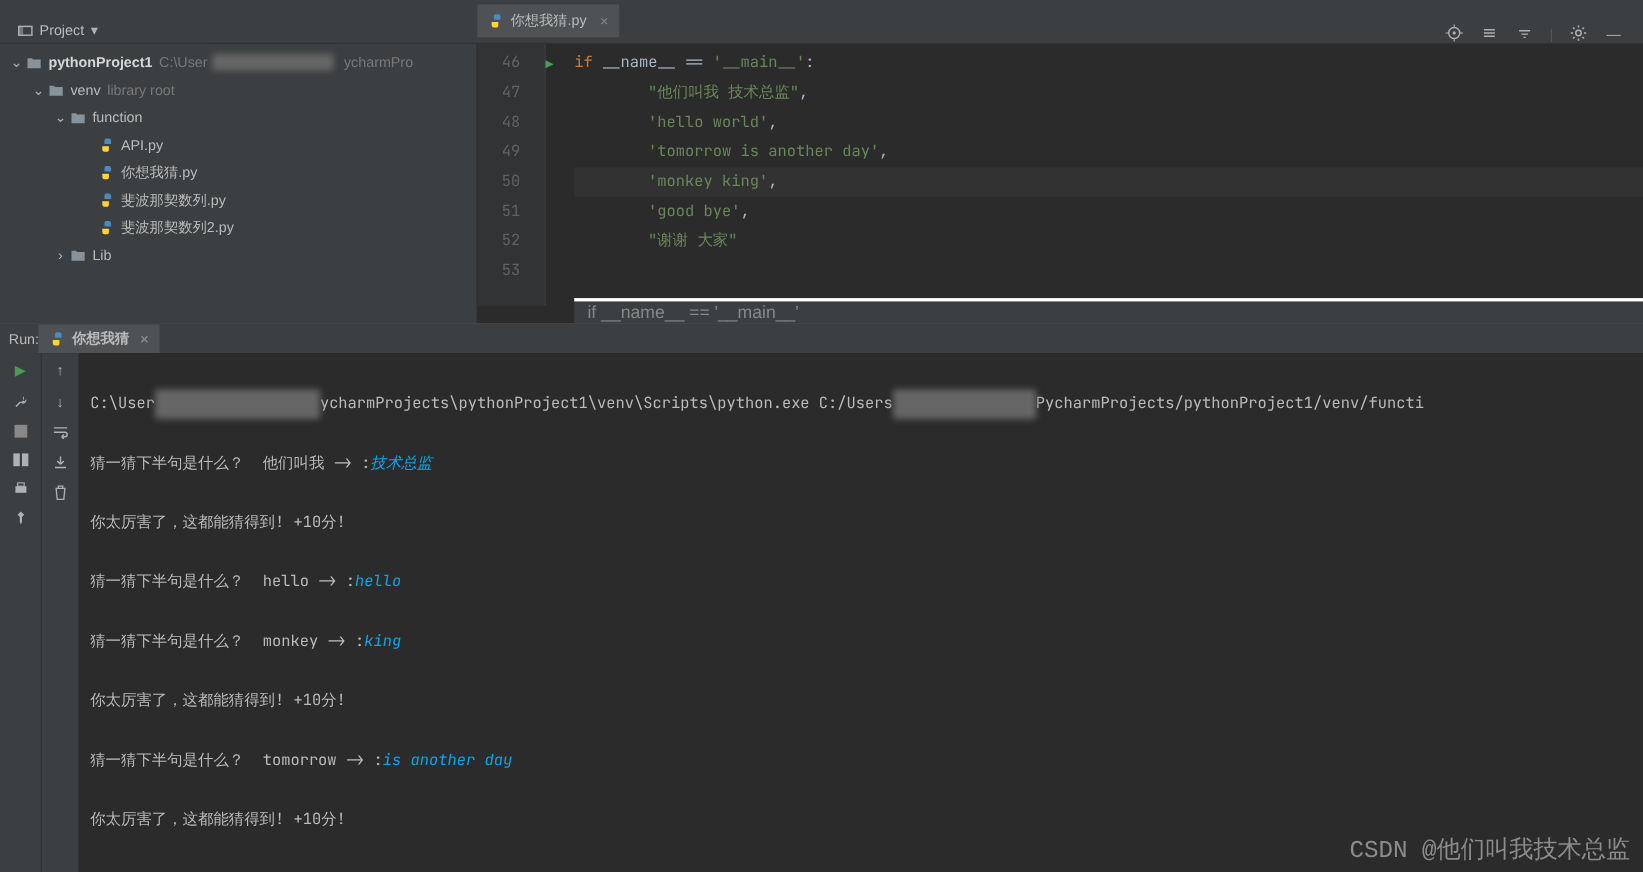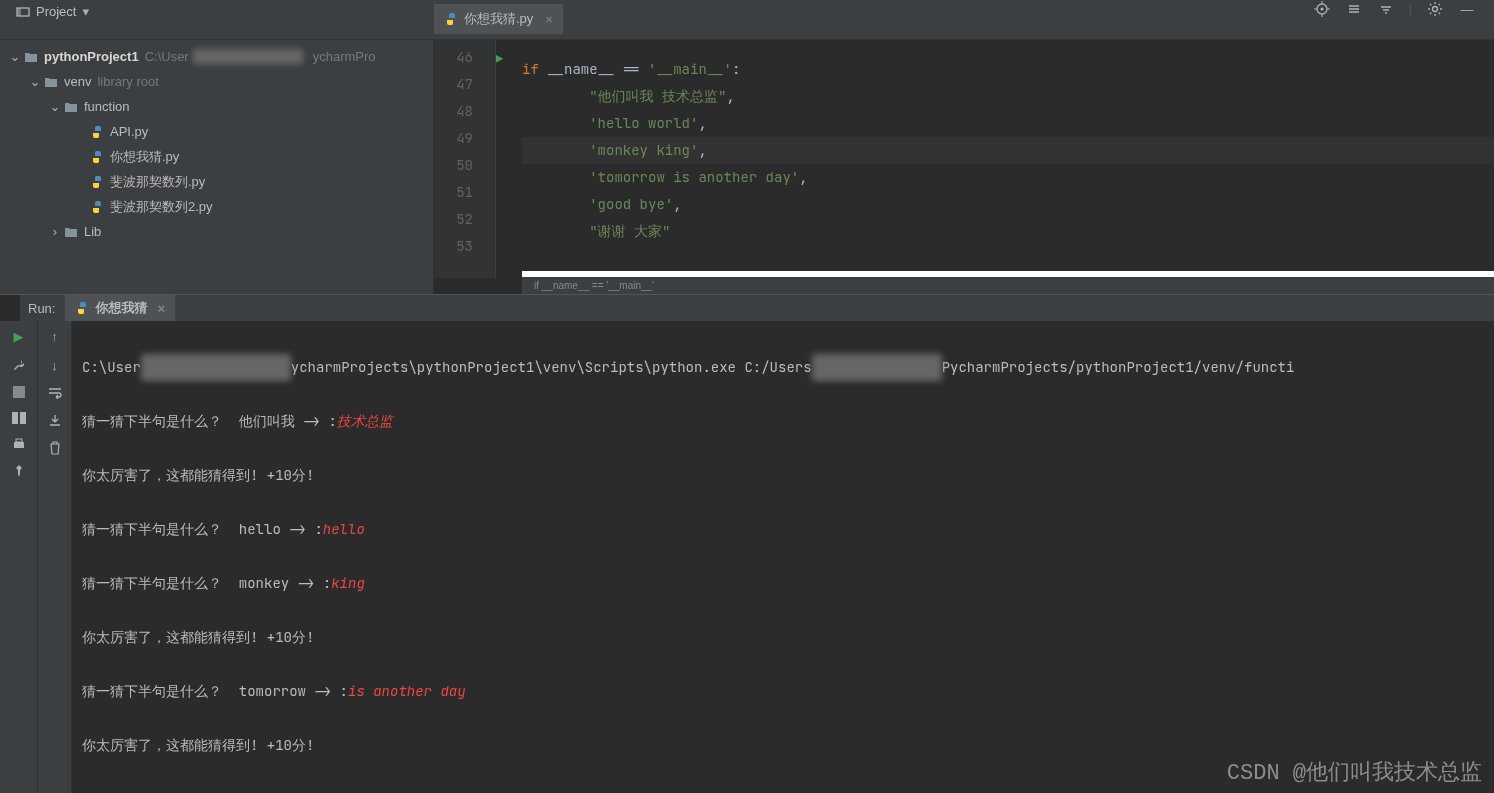--- a/index.html
+++ b/index.html
@@ -13,21 +13,21 @@
   overflow: hidden;
   position: relative;
 }
 
 
 .toolbar {
   height: 40px;
   background: #3c3f41;
   border-bottom: 1px solid #323232;
   display: flex;
-  align-items: flex-start;
+  align-items: flex-end;
   padding: 0 8px;
 }
 .project-dropdown {
   display: flex;
   align-items: center;
   gap: 6px;
   padding: 4px 8px;
   color: #bbbbbb;
   cursor: pointer;
 }
@@ -120,62 +120,60 @@
   padding-top: 4px;
 }
 .gutter .ln { height: 27px; }
 .gutter-run {
   position: absolute;
   left: 62px;
   top: 6px;
   color: #499c54;
   font-size: 12px;
 }
-.code-area { margin-left: 88px; padding-top: 16px; }
+.code-area { margin-left: 88px; padding-top: 4px; }
 .code-line { height: 27px; white-space: pre; }
 .code-line.hl { background: #323232; }
 .kw { color: #cc7832; }
 .id { color: #a9b7c6; }
 .str { color: #6a8759; }
 .op { color: #a9b7c6; }
 .breadcrumb-bar {
   position: absolute;
   bottom: 0;
   left: 88px;
   right: 0;
   height: 23px;
   background: #3c3f41;
-  border-top: 6px solid #ffffff;
+  border-top: 3px solid #ffffff;
   display: flex;
   align-items: center;
   padding: 0 12px;
   color: #888;
   font-family: "Segoe UI",Arial,sans-serif;
-  font-size: 10px;
+  font-size: 16px;
 }
 
 
 .run-panel {
   position: absolute;
   left: 0; right: 0;
   top: 294px;
   bottom: 0;
   background: #2b2b2b;
   border-top: 1px solid #555;
   display: flex;
   flex-direction: column;
 }
 .run-header {
   height: 30px;
   background: #3c3f41;
   display: flex;
   align-items: center;
   padding: 0 8px;
-  gap: 10px;
-  margin-left: 20px;
 }
 .run-header .label { color: #bbbbbb; }
 .run-tab {
   display: flex;
   align-items: center;
   gap: 6px;
   padding: 4px 10px;
   background: #4e5254;
   color: #bbbbbb;
   font-weight: bold;
@@ -207,21 +205,21 @@
   flex: 1;
   background: #2b2b2b;
   padding: 6px 10px;
   font-family: "Consolas","JetBrains Mono",monospace;
   font-size: 14px;
   line-height: 27px;
   color: #bbbbbb;
   overflow: hidden;
   white-space: pre;
 }
-.console .input { color: #ef4444; font-style: italic; }
+.console .input { color: #0ea5e9; font-style: italic; }
 .blur { filter: blur(3px); background:#666; color:transparent; border-radius:2px;}
 
 .watermark {
   position: absolute;
   right: 12px;
   bottom: 6px;
   color: rgba(220,220,220,0.55);
   font-size: 22px;
   font-family: Liberation Mono, monospace;
   pointer-events: none;
@@ -383,22 +381,22 @@
       <div class="ln">50</div>
       <div class="ln">51</div>
       <div class="ln">52</div>
       <div class="ln">53</div>
     </div>
     <div class="gutter-run">▶</div>
     <div class="code-area">
       <div class="code-line"><span class="kw">if</span><span class="id"> __name__ == </span><span class="str">'__main__'</span><span class="op">:</span></div>
       <div class="code-line"><span class="id">        </span><span class="str">"他们叫我 技术总监"</span><span class="op">,</span></div>
       <div class="code-line"><span class="id">        </span><span class="str">'hello world'</span><span class="op">,</span></div>
+      <div class="code-line"><span class="id">        </span><span class="str">'tomorrow is another day'</span><span class="op">,</span></div>
       <div class="code-line hl"><span class="id">        </span><span class="str">'monkey king'</span><span class="op">,</span></div>
-      <div class="code-line"><span class="id">        </span><span class="str">'tomorrow is another day'</span><span class="op">,</span></div>
       <div class="code-line"><span class="id">        </span><span class="str">'good bye'</span><span class="op">,</span></div>
       <div class="code-line"><span class="id">        </span><span class="str">"谢谢 大家"</span></div>
     </div>
     <div class="breadcrumb-bar">
       <span>if __name__ == '__main__'</span>
     </div>
   </div>
 </div>
 
 <div class="run-panel">

